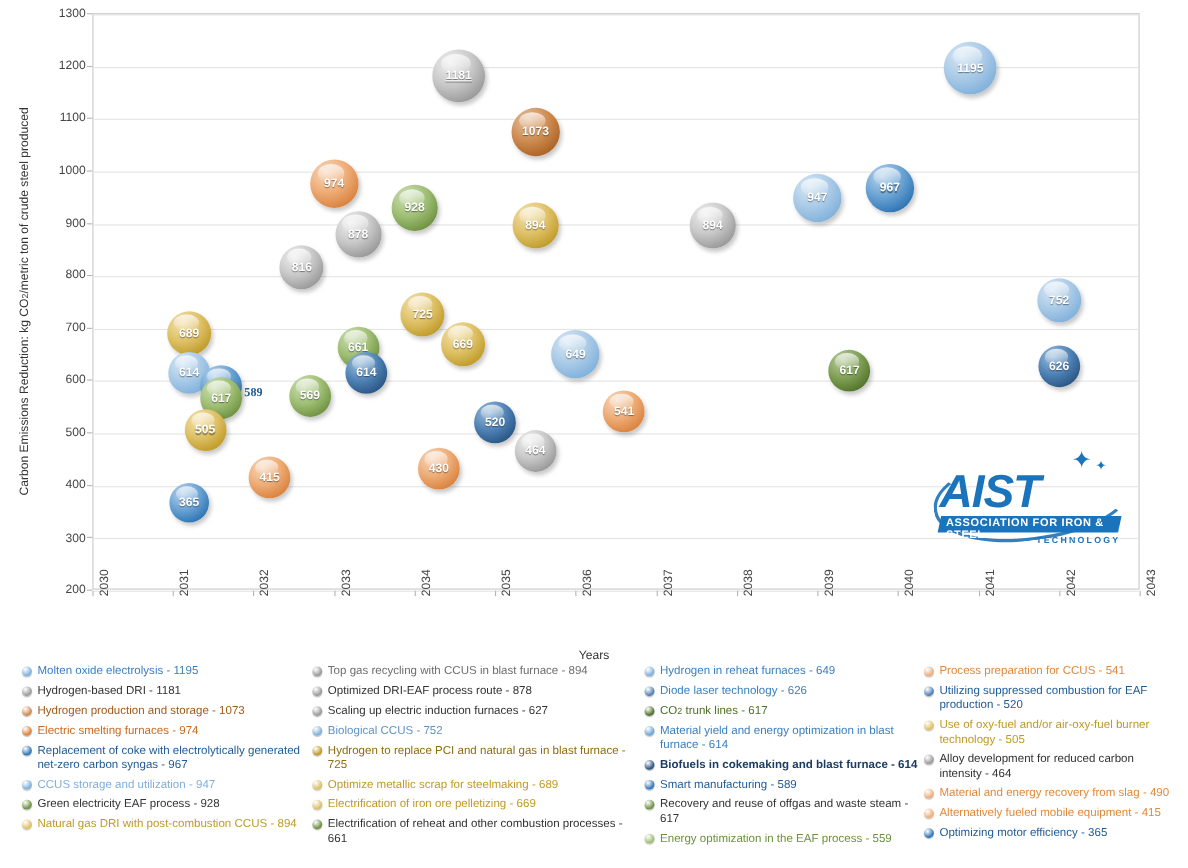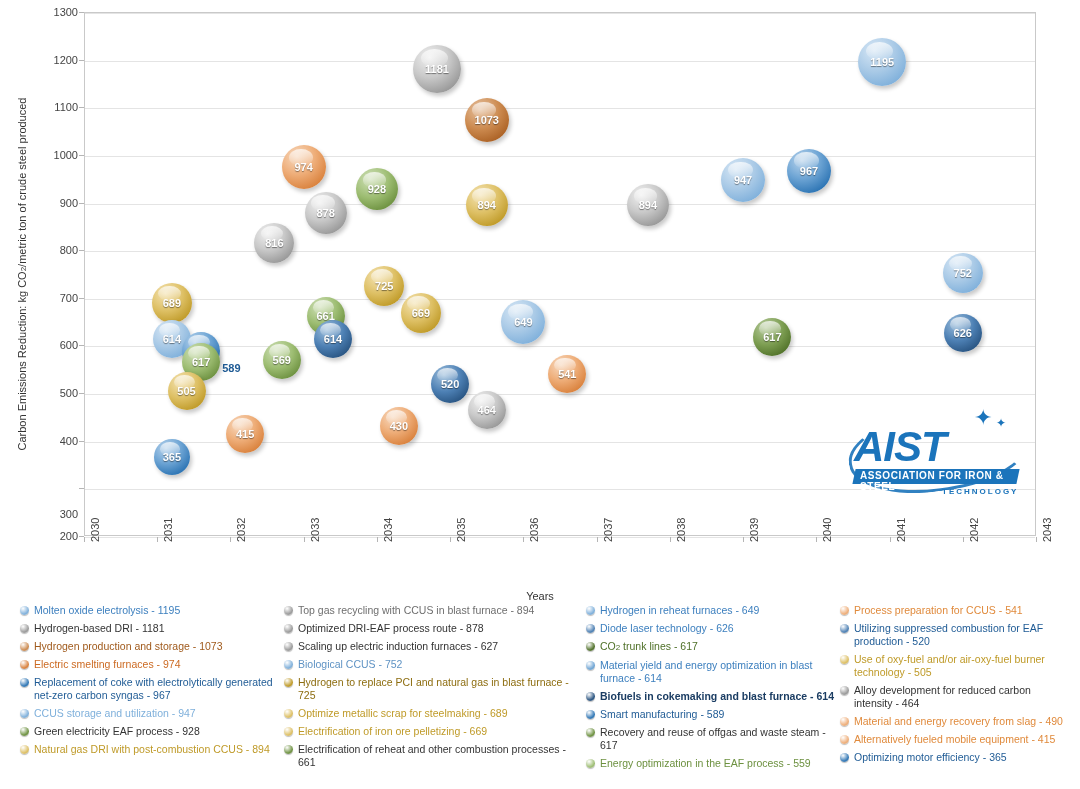--- a/index.html
+++ b/index.html
@@ -222,21 +222,21 @@
       <div class="gridline" style="top: 238.182px;"></div>
       <div class="gridline" style="top: 190.545px;"></div>
       <div class="gridline" style="top: 142.909px;"></div>
       <div class="gridline" style="top: 95.2727px;"></div>
       <div class="gridline" style="top: 47.6364px;"></div>
       <div class="gridline" style="top: 0px;"></div>
     </div>
   <div id="axes-layer">
       <div class="ytick" style="top: 536px; right: 1002px;">200</div>
       <div class="ytick-mark" style="top: 536px;"></div>
-      <div class="ytick" style="top: 514px; right: 1002px;">300</div>
+      <div class="ytick" style="top: 490px; right: 1002px;">300</div>
       <div class="ytick-mark" style="top: 488.364px;"></div>
       <div class="ytick" style="top: 440.727px; right: 1002px;">400</div>
       <div class="ytick-mark" style="top: 440.727px;"></div>
       <div class="ytick" style="top: 393.091px; right: 1002px;">500</div>
       <div class="ytick-mark" style="top: 393.091px;"></div>
       <div class="ytick" style="top: 345.455px; right: 1002px;">600</div>
       <div class="ytick-mark" style="top: 345.455px;"></div>
       <div class="ytick" style="top: 297.818px; right: 1002px;">700</div>
       <div class="ytick-mark" style="top: 297.818px;"></div>
       <div class="ytick" style="top: 250.182px; right: 1002px;">800</div>
@@ -280,21 +280,21 @@
       <div class="xtick" style="left: 1041px;">2043</div>
       <div class="tick-mark" style="left: 1036px;"></div>
     </div>
   <div id="bubbles">
       <div class="bubble c-ltblue" title="Hydrogen in reheat furnaces - 649" style="width: 44px; height: 44px; left: 523.385px; top: 322.113px;">
         <span>649</span>
       </div>
       <div class="bubble c-ltblue" title="Molten oxide electrolysis - 1195" style="width: 48px; height: 48px; left: 882.215px; top: 62.0182px;">
         <span>1195</span>
       </div>
-      <div class="bubble c-gray" title="Hydrogen-based DRI - 1181" style="width: 48px; height: 48px; left: 437px; top: 68.6873px;">
+      <div class="bubble c-gray" title="Hydrogen-based DRI - 1181" style="width: 48px; height: 48px; left: 417px; top: 68.6873px; text-decoration: underline;">
         <span>1181</span>
       </div>
       <div class="bubble c-dkorange" title="Hydrogen production and storage - 1073" style="width: 44px; height: 44px; left: 486.769px; top: 120.135px;">
         <span>1073</span>
       </div>
       <div class="bubble c-orange" title="Electric smelting furnaces - 974" style="width: 44px; height: 44px; left: 303.692px; top: 167.295px;">
         <span>974</span>
       </div>
       <div class="bubble c-blue" title="Replacement of coke with electrolytically generated net-zero carbon syngas - 967" style="width: 44px; height: 44px; left: 808.985px; top: 170.629px;">
         <span>967</span>
@@ -341,21 +341,21 @@
       <div class="bubble c-dkgreen" title="CO2 trunk lines - 617" style="width: 38px; height: 38px; left: 772.369px; top: 337.356px;">
         <span>617</span>
       </div>
       <div class="bubble c-ltblue" title="Material yield and energy optimization in blast furnace - 614" style="width: 38px; height: 38px; left: 171.877px; top: 338.785px;">
         <span>614</span>
       </div>
       <div class="bubble c-dkblue" title="Biofuels in cokemaking and blast furnace - 614" style="width: 38px; height: 38px; left: 332.985px; top: 338.785px;">
         <span>614</span>
       </div>
       <div class="bubble c-blue" title="Smart manufacturing - 589" style="width: 38px; height: 38px; left: 201.169px; top: 350.695px;"></div>
-      <div class="blabel-out" style="left: 222.169px; top: 368px; color: rgb(31, 91, 149);">589</div>
+      <div class="blabel-out" style="left: 222.169px; top: 357px; color: rgb(31, 91, 149); font-family: Liberation Serif, serif;">589</div>
       <div class="bubble c-green" title="Recovery and reuse of offgas and waste steam - 617" style="width: 38px; height: 38px; left: 201.169px; top: 361.651px;">
         <span>617</span>
       </div>
       <div class="bubble c-green" title="Energy optimization in the EAF process - 569" style="width: 38px; height: 38px; left: 281.723px; top: 360.222px;">
         <span>569</span>
       </div>
       <div class="bubble c-dkblue" title="Utilizing suppressed combustion for EAF production - 520" style="width: 38px; height: 38px; left: 450.154px; top: 383.564px;">
         <span>520</span>
       </div>
       <div class="bubble c-gold" title="Use of oxy-fuel and/or air-oxy-fuel burner technology - 505" style="width: 38px; height: 38px; left: 186.523px; top: 390.709px;">

